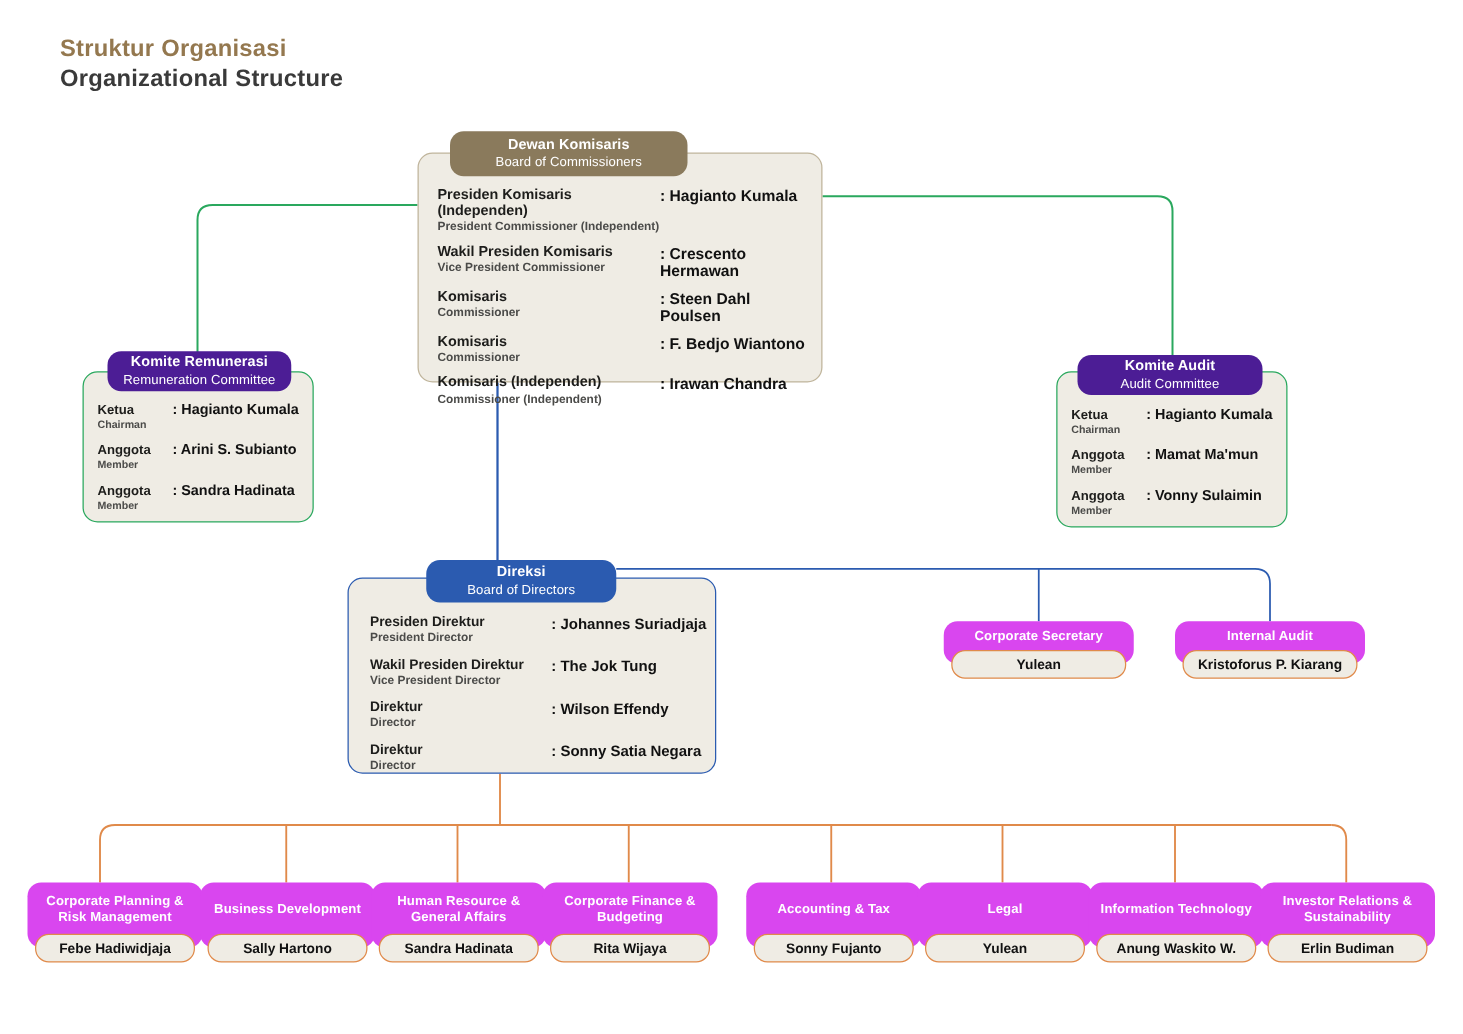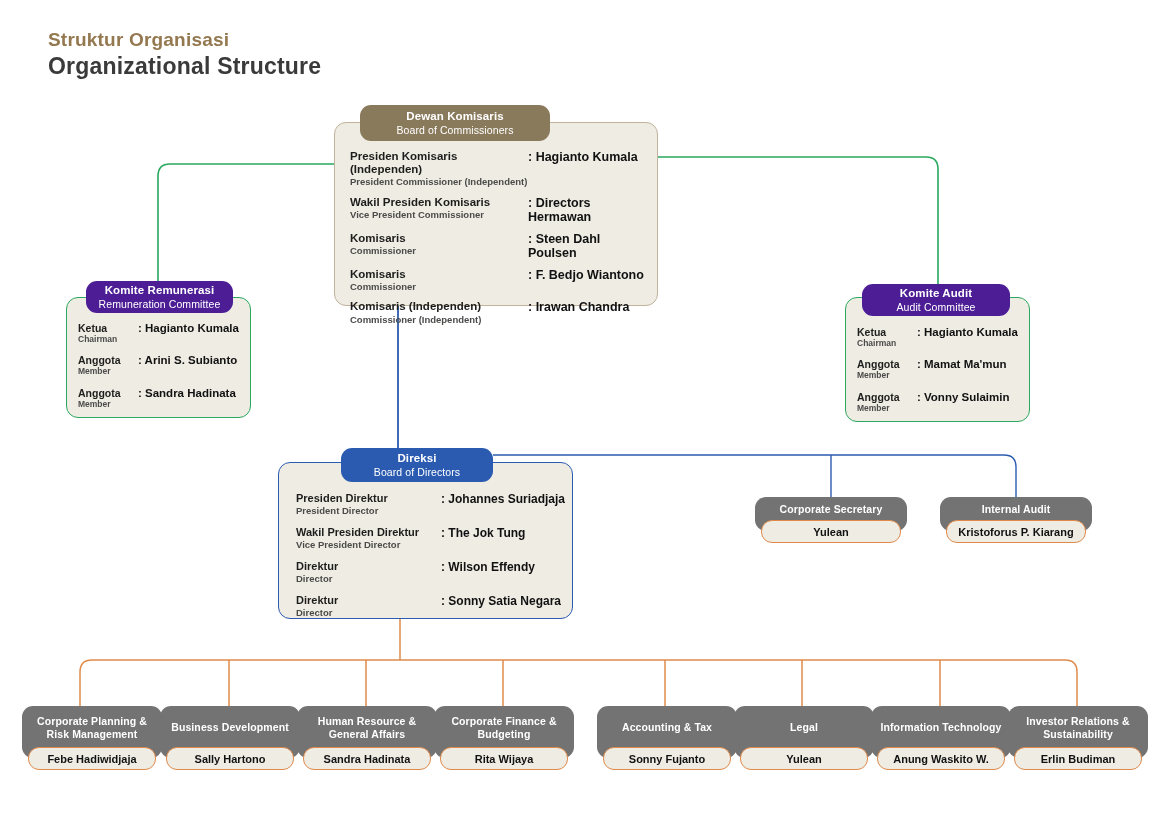--- a/index.html
+++ b/index.html
@@ -7,21 +7,21 @@
     width:1170px;height:827px;position:relative;overflow:hidden;
     background:#ffffff;
     font-family:"Liberation Sans", sans-serif;
     -webkit-font-smoothing:antialiased;
   }
   #canvas{position:absolute;left:0;top:0;width:1170px;height:827px;padding-left:20px;}
 
   
   .title-block{position:absolute;left:48px;top:28px;}
   .title-id{font-size:19px;font-weight:bold;color:#94784f;letter-spacing:.2px;line-height:1.25;}
-  .title-en{font-size:23px;font-weight:bold;color:#3a3a3a;letter-spacing:.2px;line-height:1.25;}
+  .title-en{font-size:19px;font-weight:bold;color:#3a3a3a;letter-spacing:.2px;line-height:1.25;}
 
   
   #wires{position:absolute;left:0;top:0;width:1170px;height:827px;pointer-events:none;}
 
   
   .panel{position:absolute;background:#efece4;border-radius:12px;box-sizing:border-box;}
   .panel.brown{border:1px solid #bfb49b;}
   .panel.green{border:1px solid #2aa85e;}
   .panel.blue{border:1px solid #2b5bb0;}
 
@@ -57,21 +57,21 @@
   .rost-cm .nm{font-size:11.5px;}
 
   
   .rost-dir .row{margin-bottom:10px;}
   .rost-dir .pos{width:145px;}
   .rost-dir .pos .id{font-size:11px;}
   .rost-dir .pos .en{font-size:9.5px;}
   .rost-dir .nm{font-size:12px;}
 
   
-  .unit{position:absolute;background:#737373;border-radius:11px;box-sizing:border-box;
+  .unit{position:absolute;background:#d946ef;border-radius:11px;box-sizing:border-box;
         display:flex;flex-direction:column;align-items:center;}
   .unit .uname{color:#ffffff;font-weight:bold;font-size:10.5px;line-height:1.25;text-align:center;
         letter-spacing:.1px;padding:0 6px;}
   .unit .person{position:absolute;left:6px;right:6px;bottom:-12px;background:#efece4;
         border:1px solid #e08a4a;border-radius:11px;height:23px;display:flex;align-items:center;
         justify-content:center;color:#111111;font-weight:bold;font-size:11px;box-sizing:border-box;}
 </style>
 </head>
 <body>
 
@@ -118,21 +118,21 @@
         <div class="id">Presiden Komisaris (Independen)</div>
         <div class="en">President Commissioner (Independent)</div>
       </div>
       <div class="nm">: Hagianto Kumala</div>
     </div>
     <div class="row">
       <div class="pos">
         <div class="id">Wakil Presiden Komisaris</div>
         <div class="en">Vice President Commissioner</div>
       </div>
-      <div class="nm">: Directors Hermawan</div>
+      <div class="nm">: Crescento Hermawan</div>
     </div>
     <div class="row">
       <div class="pos">
         <div class="id">Komisaris</div>
         <div class="en">Commissioner</div>
       </div>
       <div class="nm">: Steen Dahl Poulsen</div>
     </div>
     <div class="row">
       <div class="pos">

